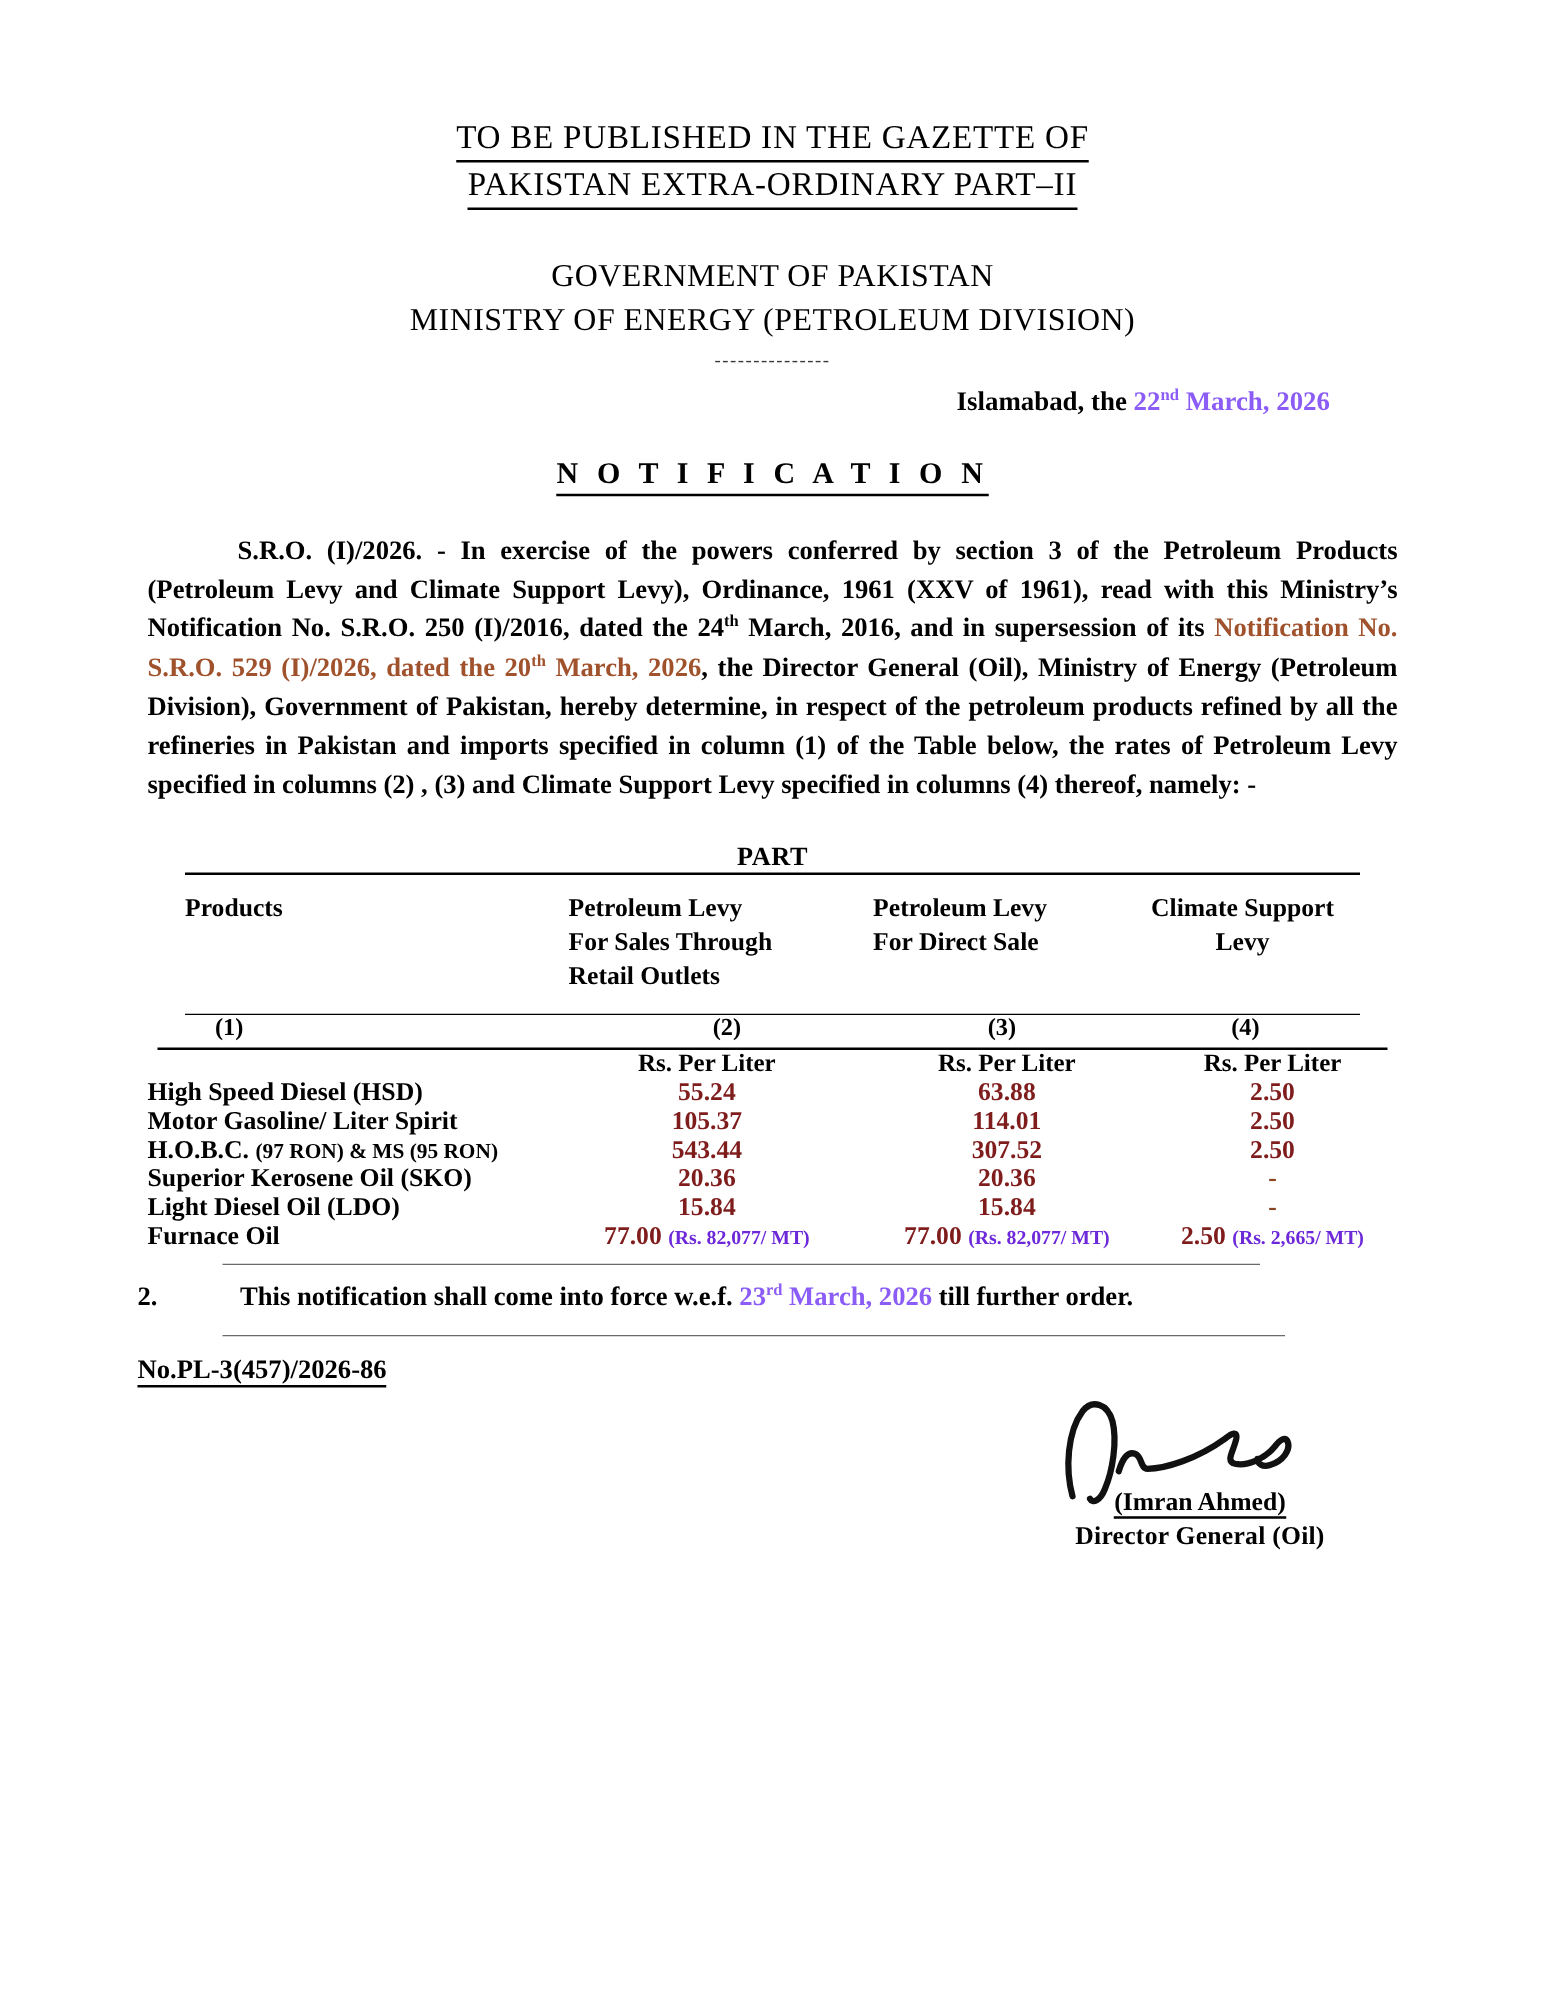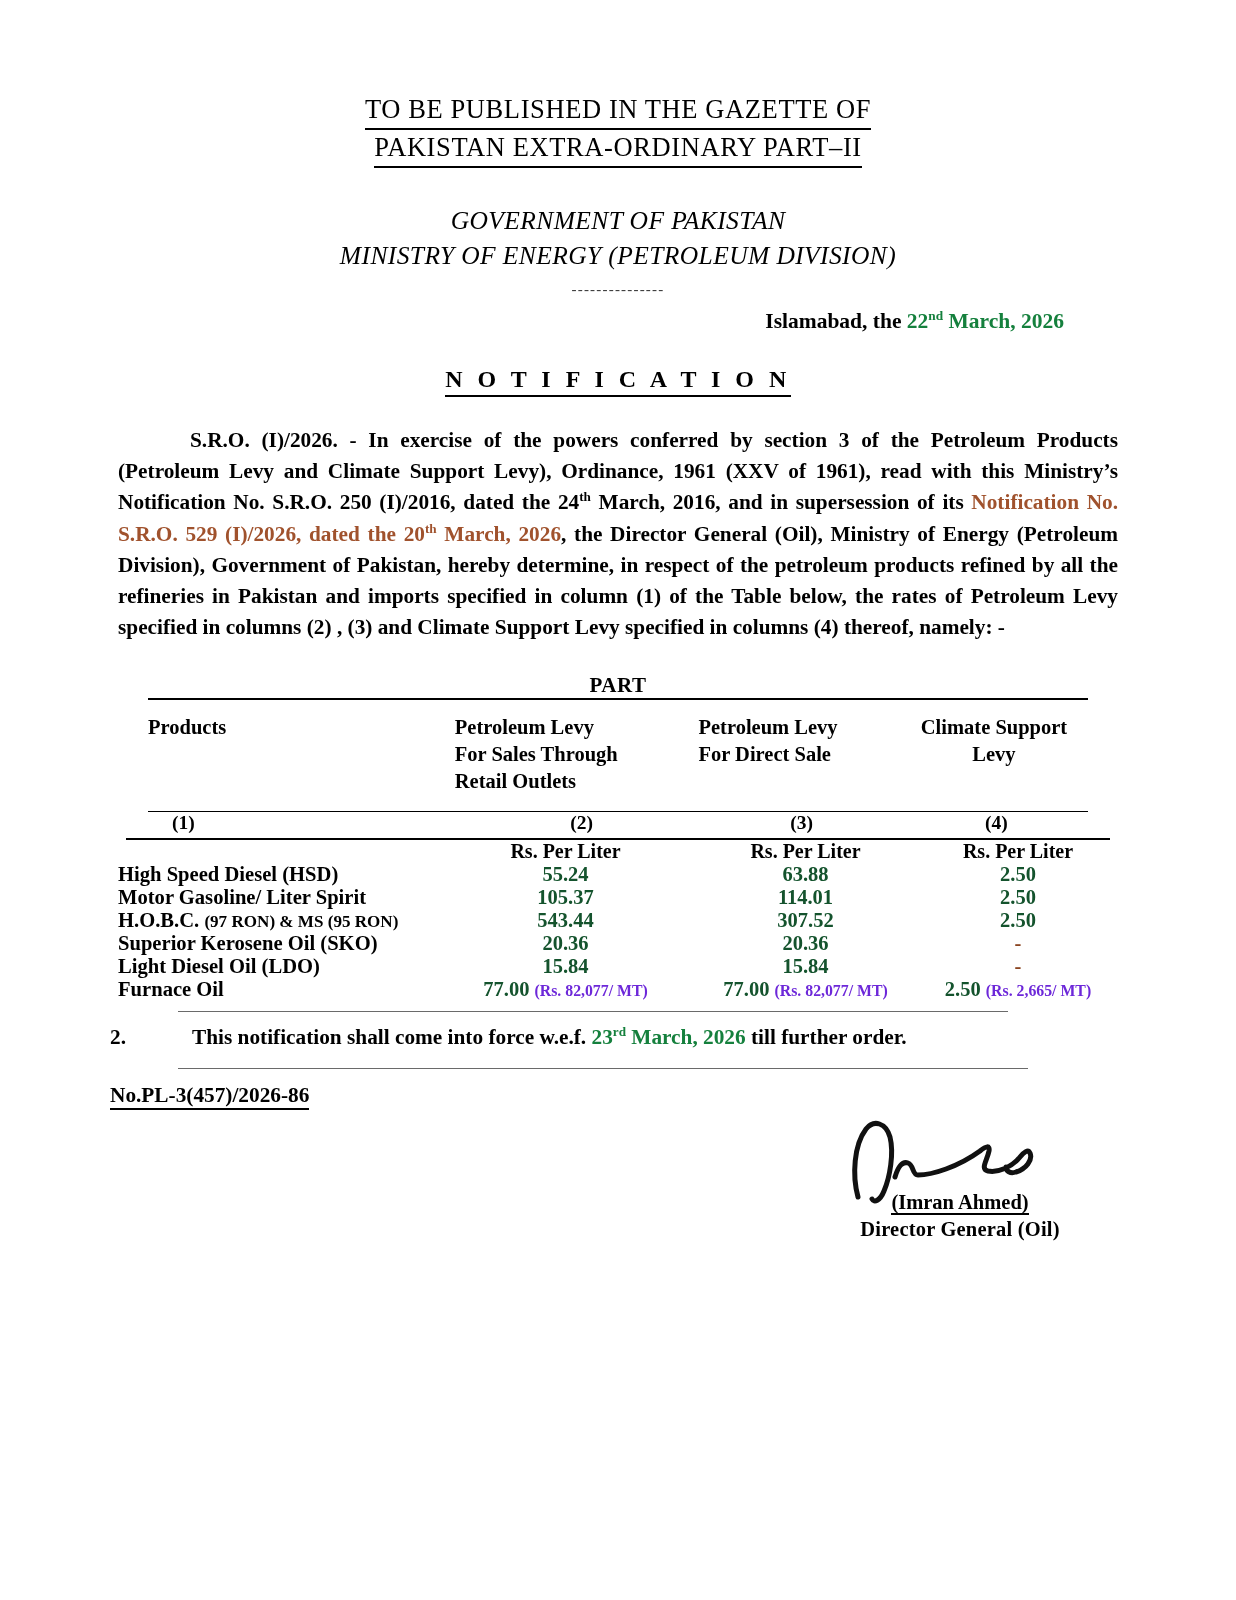--- a/index.html
+++ b/index.html
@@ -35,21 +35,20 @@
     white-space: nowrap;
   }
   .hdr-underline {
     display: inline-block;
     border-bottom: 2px solid #000;
     padding-bottom: 1px;
   }
   .govt-block {
     text-align: center;
     margin-top: 36px;
-    font-style: italic;
   }
   .govt-line {
     font-size: 25.5px;
     letter-spacing: 0.4px;
     line-height: 1.35;
     white-space: nowrap;
   }
   .dashrule {
     text-align: center;
     margin-top: 8px;
@@ -59,21 +58,21 @@
   }
 
   .dateline {
     text-align: right;
     padding-right: 172px;
     margin-top: 10px;
     font-size: 21.5px;
     font-weight: bold;
   }
   .accent { color: #a0522d; }
-  .accent-strong { color: #15803d; }
+  .accent-strong { color: #8b5cf6; }
   sup { font-size: 0.62em; vertical-align: super; }
 
   .notif-title {
     text-align: center;
     margin-top: 32px;
     font-size: 24px;
     font-weight: bold;
     letter-spacing: 4.5px;
   }
   .notif-title .u {
@@ -122,21 +121,21 @@
   .hdr-cell-left { text-align: left; line-height: 1.33; }
   .hdr-cell-2 { text-align: left; line-height: 1.33; padding-left: 6px; }
   .hdr-cell-3 { text-align: left; line-height: 1.33; padding-left: 10px; }
   .hdr-cell-4 { text-align: center; line-height: 1.33; }
 
   .colnums td { padding: 7px 0 7px 0; font-size: 19.5px; }
   .colnums .c1 { text-align: left; padding-left: 24px; }
 
   .unitrow td { padding-top: 7px; padding-bottom: 1px; font-size: 20px; }
   .datarow td { padding-top: 2.5px; padding-bottom: 2.5px; }
-  .val { color: #14532d; }
+  .val { color: #7f1d1d; }
   .valsm { color: #6d28d9; font-size: 15.8px; }
   .prodname { font-size: 20.6px; white-space: nowrap; }
   .dash { color: #8a4420; font-weight: bold; }
 
   
   .wide-rule {
     margin: 0 126px;
     border-top: 2.4px solid #000;
   }
   .hdr-rule {

